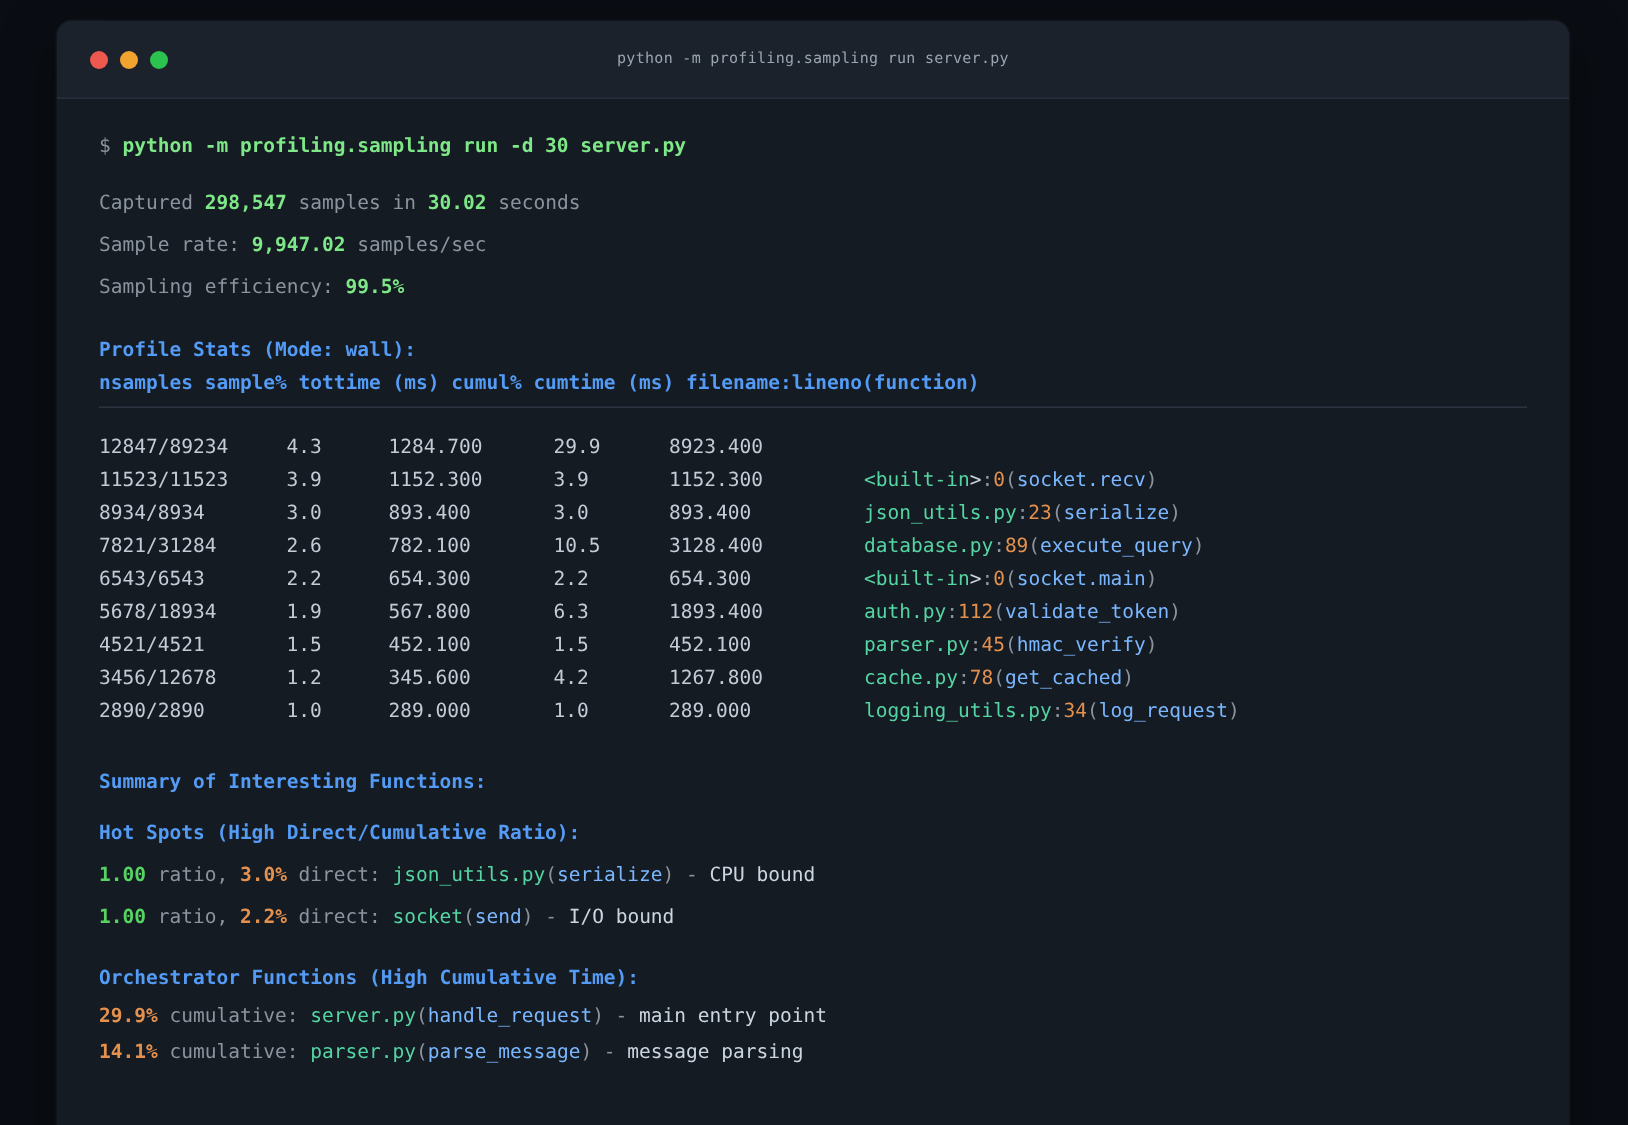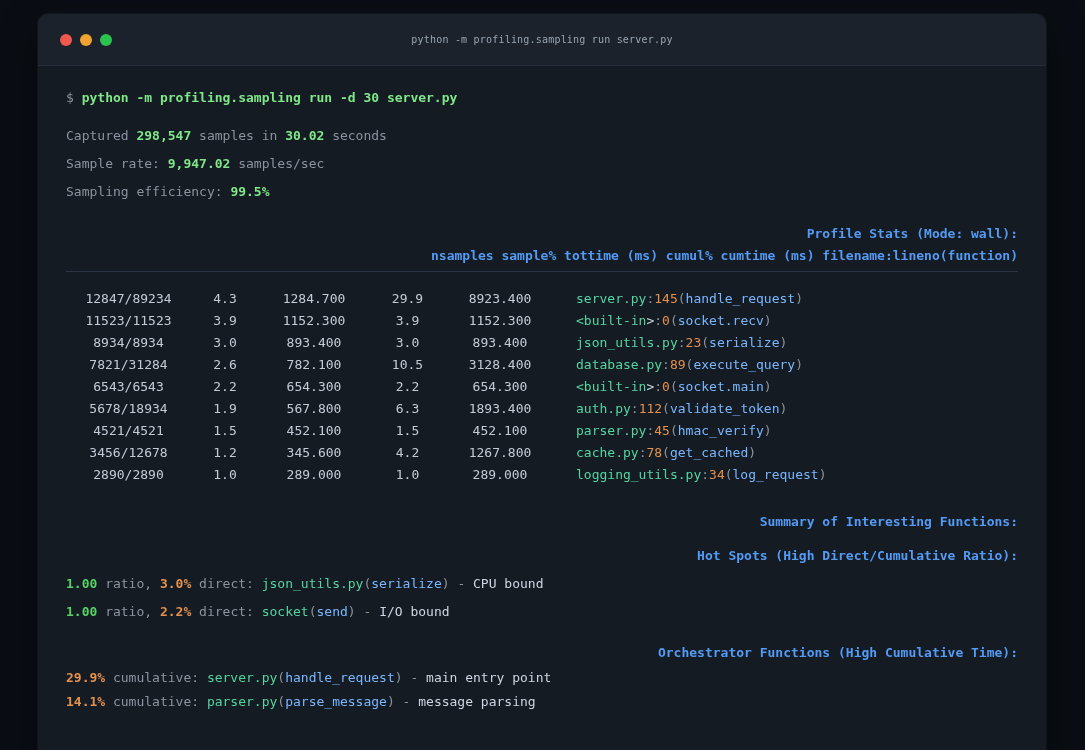--- a/index.html
+++ b/index.html
@@ -52,39 +52,38 @@
   .c-green2 { color: var(--green2, #57d364); }
   .c-teal   { color: var(--teal, #54d5a2); }
   .c-orange { color: var(--orange, #e4914e); }
   .c-blue   { color: var(--blue, #7ab7ff); }
   .cmdline .c-green { font-weight: bold; }
   .stats-line .c-green { font-weight: bold; }
   .accent-bold .c-green2, .accent-bold .c-orange { font-weight: bold; }
   .hdr {
     font-weight: bold;
     color: var(--hdr, #539bf5);
-    text-align: right;
   }
   .mt18 { margin-top: 18px; }
   .mt8  { margin-top: 8px; }
   .mt22 { margin-top: 22px; }
   .mt2  { margin-top: 2px; }
   .rule {
     margin-top: 5px;
     height: 0;
     border-top: 1px solid var(--divider, #2b3441);
   }
   .ptable { margin-top: 16px; }
   .prow {
     display: grid;
     grid-template-columns: 125px 68px 110px 77px 108px 22px 1fr;
     line-height: 22px;
     white-space: pre;
   }
-  .cell.num { text-align: center; color: var(--num, #c3ccd6); }
+  .cell.num { text-align: left; color: var(--num, #c3ccd6); }
   .cell.loc { text-align: left; }
   .mt26 { margin-top: 26px; }
   .mt14 { margin-top: 14px; }
   .mt5  { margin-top: 5px; }
   .mt21 { margin-top: 21px; }
   .mt4  { margin-top: 4px; }
 </style>
 </head>
 <body>
 
@@ -110,21 +109,20 @@
     <div class="rule"></div>
 
     <div class="ptable">
   <div class="prow">
     <span class="cell num">12847/89234</span>
     <span class="cell num">4.3</span>
     <span class="cell num">1284.700</span>
     <span class="cell num">29.9</span>
     <span class="cell num">8923.400</span>
     <span class="cell"></span>
-    <span class="cell loc"><span class="c-teal">server.py</span><span class="c-fg">:</span><span class="c-orange">145</span><span class="c-fg">(</span><span class="c-blue">handle_request</span><span class="c-fg">)</span></span>
   </div>
 
   <div class="prow">
     <span class="cell num">11523/11523</span>
     <span class="cell num">3.9</span>
     <span class="cell num">1152.300</span>
     <span class="cell num">3.9</span>
     <span class="cell num">1152.300</span>
     <span class="cell"></span>
     <span class="cell loc"><span class="c-teal">&lt;built-in</span><span class="c-white">&gt;</span><span class="c-fg">:</span><span class="c-orange">0</span><span class="c-fg">(</span><span class="c-blue">socket.recv</span><span class="c-fg">)</span></span>

